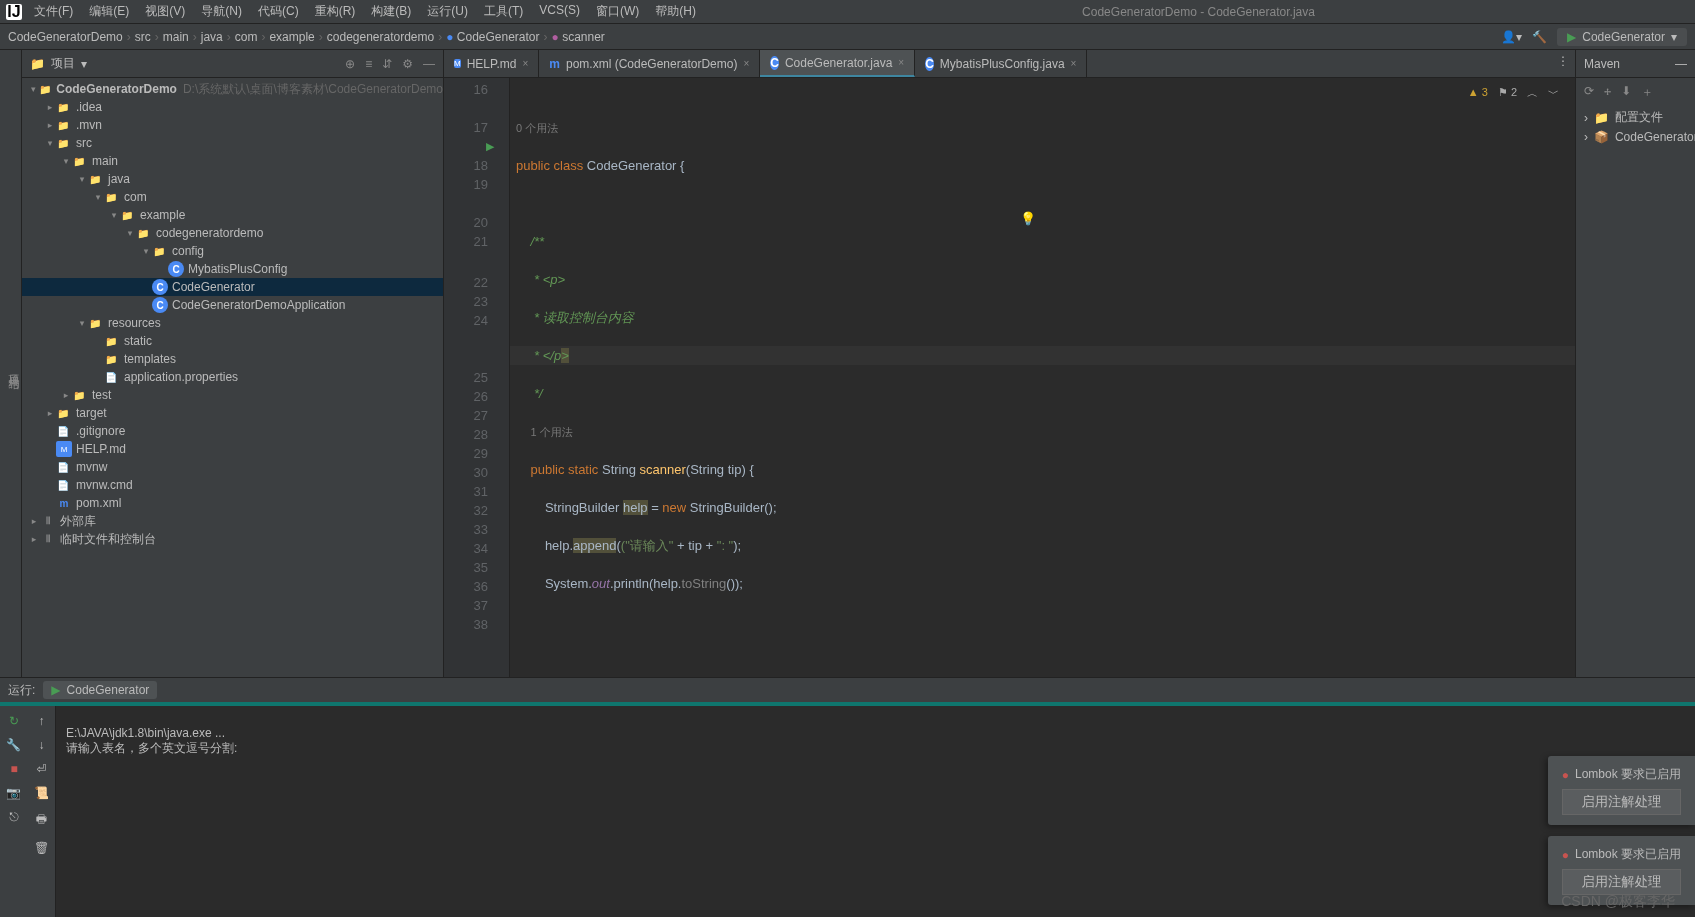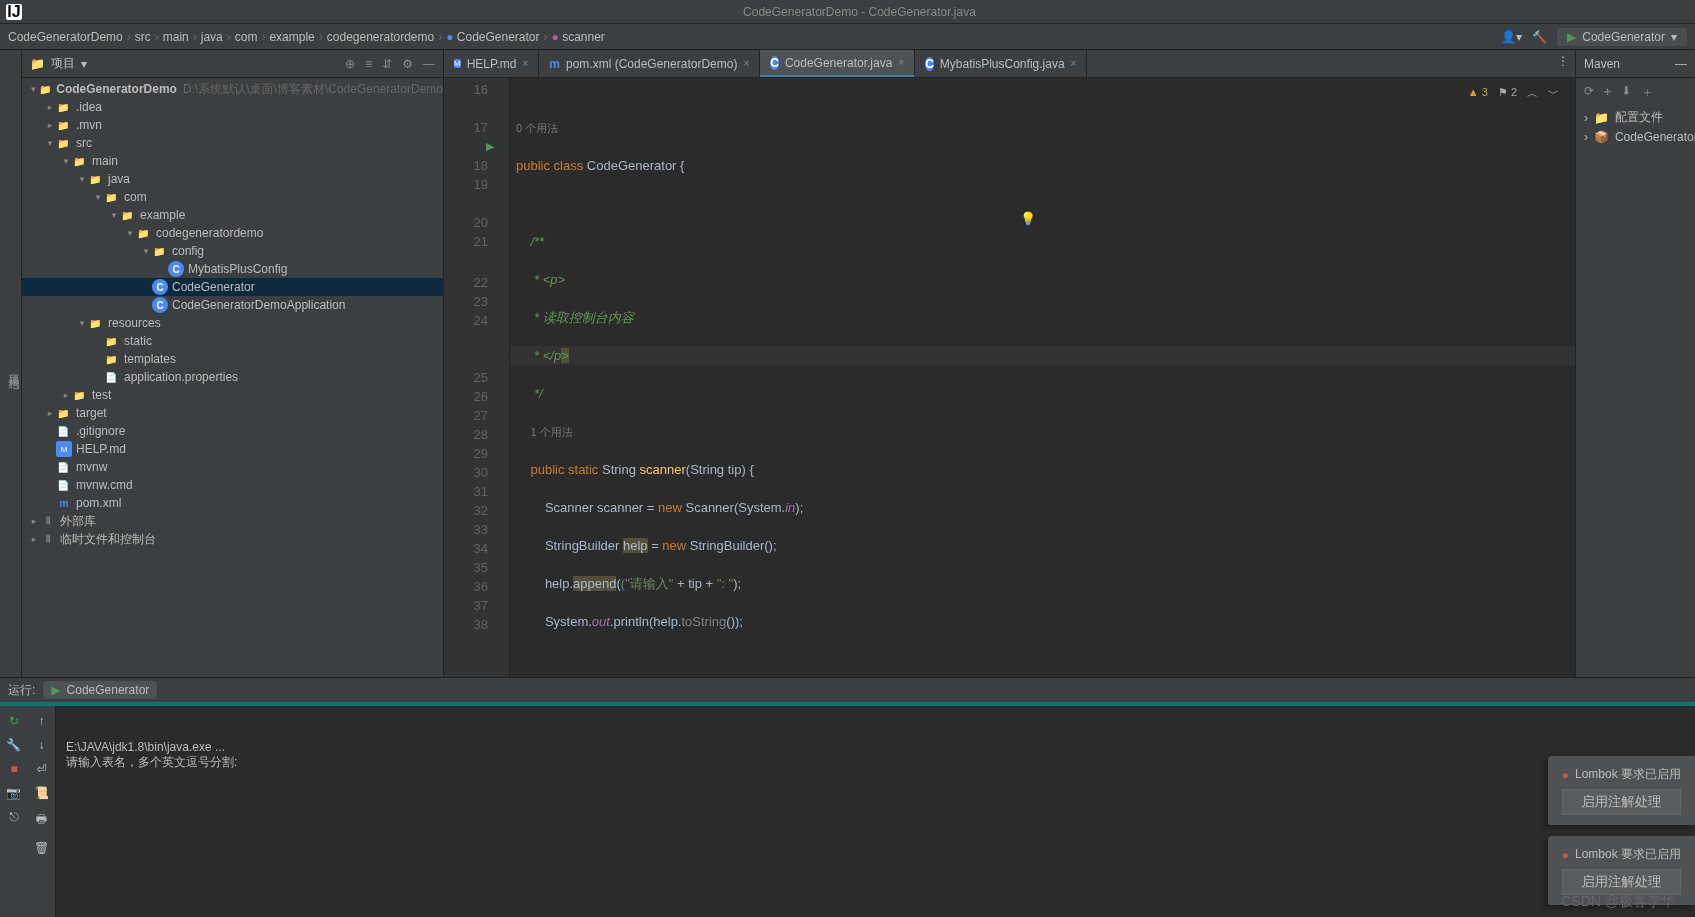--- a/index.html
+++ b/index.html
@@ -61,36 +61,50 @@
 .right-panel .rp-head { height: 28px; display: flex; align-items: center; justify-content: space-between; padding: 0 8px; border-bottom: 1px solid #222; }
 .right-panel .rp-toolbar { display: flex; gap: 10px; padding: 6px 8px; color: #888; }
 .right-panel .rp-item { display: flex; align-items: center; gap: 6px; padding: 2px 8px; color: #bbb; }
 .run-panel { height: 240px; background: #2b2b2b; border-top: 1px solid #222; display: flex; flex-direction: column; }
 .run-tabs { height: 28px; background: #3c3f41; display: flex; align-items: center; padding: 0 8px; gap: 8px; border-bottom: 4px solid #0f766e; }
 .run-tab { display: flex; align-items: center; gap: 6px; padding: 2px 8px; background: #4e5254; border-radius: 3px; cursor: pointer; }
 .run-body { flex: 1; display: flex; }
 .run-toolbar { width: 28px; background: #3c3f41; display: flex; flex-direction: column; align-items: center; gap: 10px; padding-top: 8px; }
 .run-toolbar2 { width: 28px; background: #3c3f41; border-right: 1px solid #222; display: flex; flex-direction: column; align-items: center; gap: 10px; padding-top: 8px; }
 .run-toolbar .ico, .run-toolbar2 .ico { font-size: 12px; cursor: pointer; }
-.console { flex: 1; font-family: Consolas, monospace; padding: 20px 10px; color: #bbb; white-space: pre; position: relative; }
+.console { flex: 1; font-family: Consolas, monospace; padding: 6px 10px; color: #bbb; white-space: pre; position: relative; }
 .notification { position: absolute; right: 0; background: #4e5254; padding: 10px 14px; border-radius: 3px 0 0 3px; display: flex; flex-direction: column; gap: 6px; box-shadow: -2px 2px 6px rgba(0,0,0,.4); }
 .notification .title { display: flex; align-items: center; gap: 6px; }
 .notification .err-ico { color: #c75450; }
 .notification button { background: #5a5d5f; color: #bbb; border: 1px solid #666; padding: 3px 10px; cursor: pointer; }
 .watermark { position: absolute; right: 20px; bottom: 6px; color: #666; font-size: 14px; }
 .play-icon { color: #499c54; }
 .hammer-icon { color: #499c54; }
 .bulb { position: absolute; left: 510px; top: 131px; color: #f0a732; font-size: 13px; z-index: 3; }
 .run-mark { position: absolute; left: 42px; top: 59px; color: #499c54; font-size: 11px; }
 </style>
 </head>
 <body>
 
 <div class="menu-bar">
   <div class="logo">IJ</div>
+  <div id="menu-items" style="display: flex; gap: 8px;">
+      <span class="menu-item">文件(F)</span>
+      <span class="menu-item">编辑(E)</span>
+      <span class="menu-item">视图(V)</span>
+      <span class="menu-item">导航(N)</span>
+      <span class="menu-item">代码(C)</span>
+      <span class="menu-item">重构(R)</span>
+      <span class="menu-item">构建(B)</span>
+      <span class="menu-item">运行(U)</span>
+      <span class="menu-item">工具(T)</span>
+      <span class="menu-item">VCS(S)</span>
+      <span class="menu-item">窗口(W)</span>
+      <span class="menu-item">帮助(H)</span>
+    </div>
   <div class="title">CodeGeneratorDemo - CodeGenerator.java</div>
 </div>
 
 <div class="nav-bar">
   <div class="breadcrumb" id="breadcrumb">
       <span class="crumb">CodeGeneratorDemo</span>
       <span class="sep">›</span>
       <span class="crumb">src</span>
       <span class="sep">›</span>
       <span class="crumb">main</span>
@@ -340,21 +354,20 @@
 <div class="code-line"><span class="usage-hint">0 个用法</span></div>
 <div class="code-line"><span class="kw">public class</span> <span>CodeGenerator</span> {</div>
 <div class="code-line"></div>
 <div class="code-line">    <span class="doc">/**</span></div>
 <div class="code-line">    <span class="doc"> * &lt;p&gt;</span></div>
 <div class="code-line">    <span class="doc"> * 读取控制台内容</span></div>
 <div class="code-line hl">    <span class="doc"> * &lt;/p</span><span class="doc" style="background:#52503a">&gt;</span></div>
 <div class="code-line">    <span class="doc"> */</span></div>
 <div class="code-line">    <span class="usage-hint">1 个用法</span></div>
 <div class="code-line">    <span class="kw">public static</span> String <span class="fn">scanner</span>(String tip) {</div>
-<div class="code-line">        <span>Scanner scanner = </span><span class="kw">new</span><span> Scanner(System.</span><span class="static-field">in</span><span>);</span></div>
 <div class="code-line">        <span>StringBuilder </span><span style="background:#52503a">help</span><span> = </span><span class="kw">new</span><span> StringBuilder();</span></div>
 <div class="code-line">        help.<span style="background:#52503a">append</span>(<span class="str">("请输入"</span><span> + tip + </span><span class="str">": "</span><span>);</span></div>
 <div class="code-line">        System.<span class="static-field">out</span>.println(help.<span style="color:#808080">toString</span>());</div>
 
 
 
 
 
 
 

